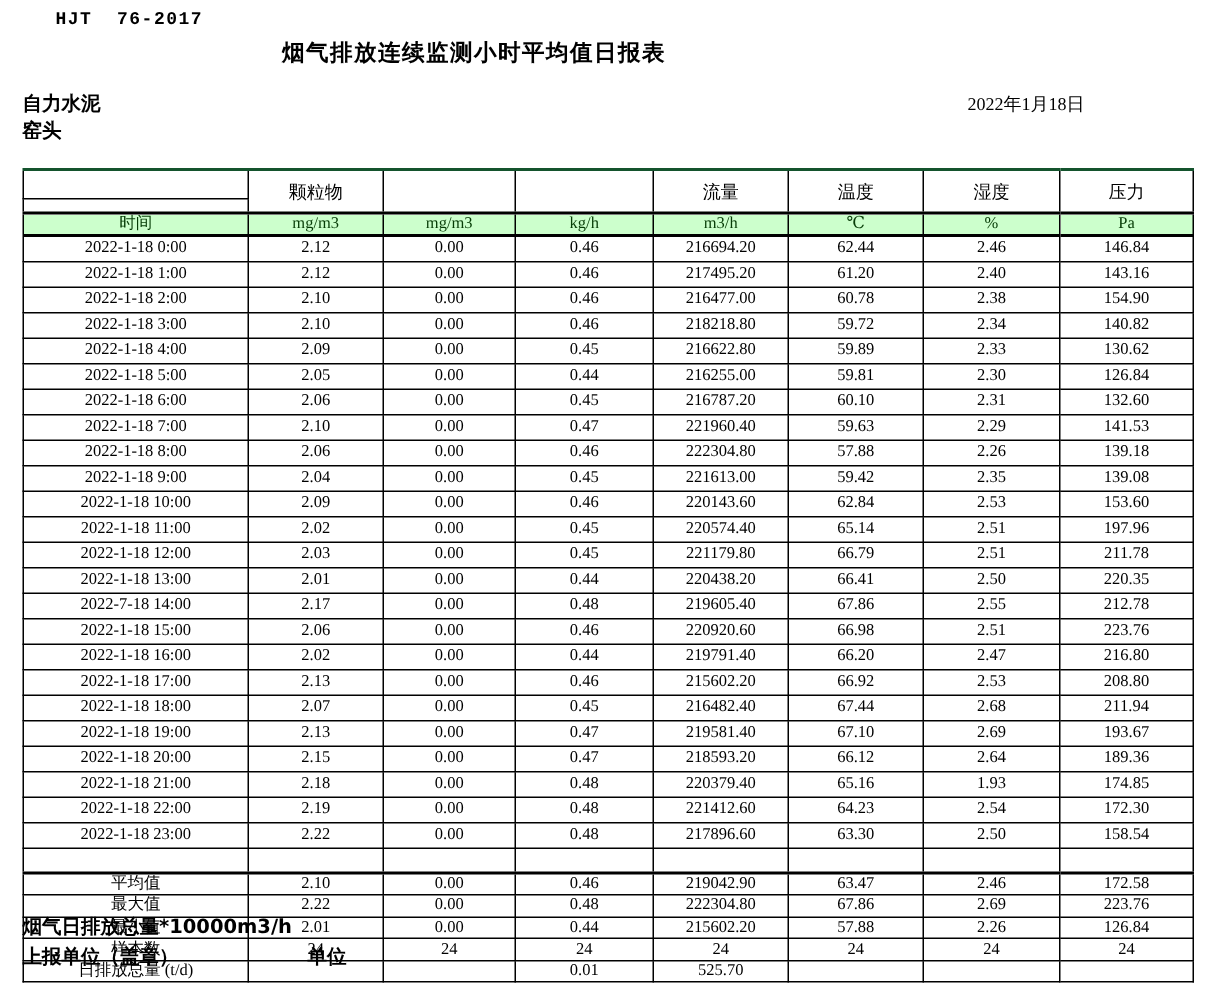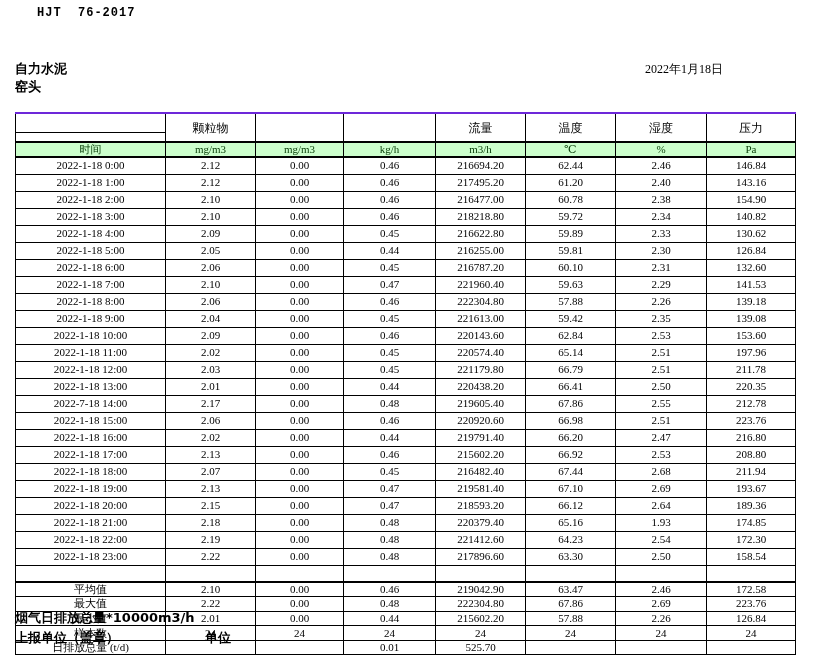--- a/index.html
+++ b/index.html
@@ -24,21 +24,21 @@
   .report-date{position:absolute;left:623px;top:61px;font-size:12px;margin-left:22px;}
   .report-table{
     position:absolute;left:15px;top:112px;width:780px;
     border-collapse:collapse;table-layout:fixed;
     font-size:11px;line-height:1;
   }
   .report-table td{
     border:1px solid #000;text-align:center;vertical-align:middle;
     padding:0;overflow:hidden;white-space:nowrap;
   }
-  .report-table thead tr.h-a td{border-top:2px solid #6d28d9;}
+  .report-table thead tr.h-a td{border-top:2px solid #14532d;}
   tr.h-a{height:19px;}
   tr.h-b{height:10px;}
   .group-label{font-size:12px;font-family:"DejaVu Sans","Liberation Sans",sans-serif;}
   tr.unit-row{height:15px;}
   tr.unit-row td{
     background:var(--green,#ccffcc);color:#063c06;
     border-top:2px solid #000;border-bottom:2px solid #000;
   }
   tbody.data-rows tr{height:17px;}
   tr.spacer-row{height:17px;}
@@ -50,20 +50,21 @@
     font-family:"DejaVu Sans","Liberation Sans",sans-serif;}
   .unit-label{position:absolute;left:205px;top:629px;font-weight:bold;font-size:13px;
     font-family:"DejaVu Sans","Liberation Sans",sans-serif;}
 </style>
 </head>
 <body>
 
 <div class="page">
 
   <div class="std-code">HJT  76-2017</div>
+  <div class="report-title">烟气排放连续监测小时平均值日报表</div>
   <div class="company">自力水泥</div>
   <div class="site">窑头</div>
   <div class="report-date">2022年1月18日</div>
 
   <table class="report-table">
     <colgroup>
       <col style="width:150px">
         <col style="width:90px">
         <col style="width:88px">
         <col style="width:92px">

